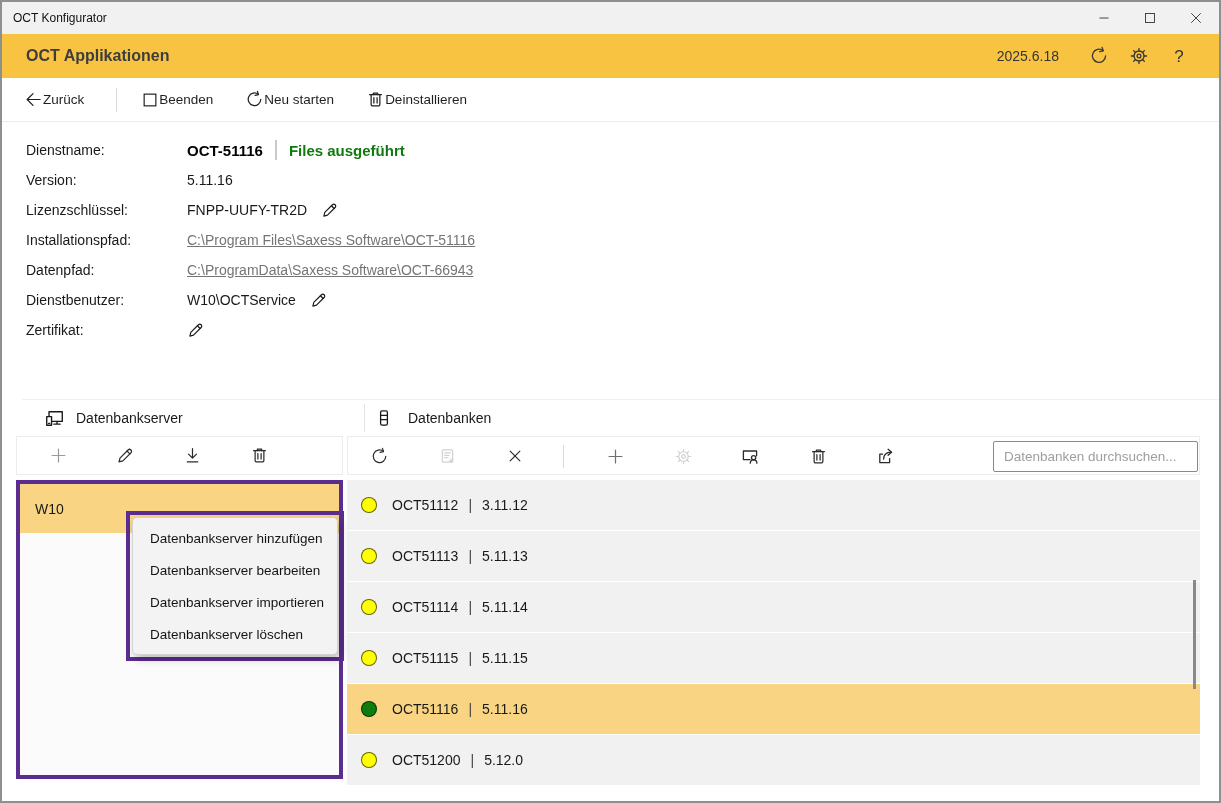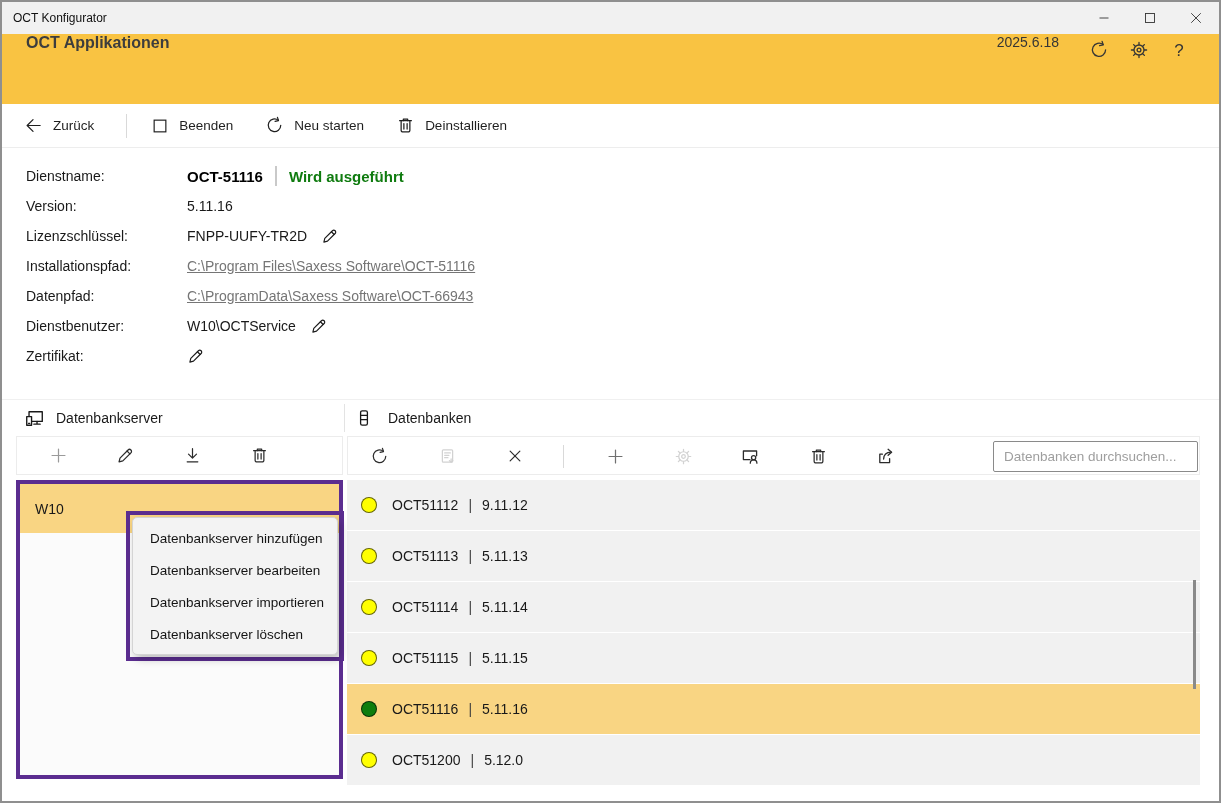--- a/index.html
+++ b/index.html
@@ -8,44 +8,44 @@
   button{font-family:inherit;cursor:default;}
 
   .window{position:relative;width:1221px;height:803px;border:2px solid #8f8f8f;background:#fff;overflow:hidden;}
 
   
   .titlebar{height:32px;background:#f1f1f1;display:flex;align-items:center;}
   .titlebar .t{font-size:12px;color:#111;padding-left:11px;flex:1;}
   .win-btn{width:46px;height:32px;display:flex;align-items:center;justify-content:center;background:none;border:none;padding:0;color:#333;}
 
   
-  .appheader{height:70px;background:#f9c342;display:flex;align-items:flex-start;padding:0 24px;}
+  .appheader{height:44px;background:#f9c342;display:flex;align-items:center;padding:0 24px;}
   .appheader .h1{font-size:16px;font-weight:700;color:#3d3d3d;flex:1;}
   .hdr-date{font-size:14px;color:#353535;margin-right:16px;}
   .hdr-btn{background:none;border:none;width:32px;height:32px;margin-left:8px;display:flex;align-items:center;justify-content:center;color:#353535;padding:0;}
   .hdr-help{font-size:17px;color:#353535;line-height:1;}
 
   
   .toolbar{height:44px;display:flex;align-items:center;border-bottom:1px solid #ededed;padding-left:22px;background:#fff;}
-  .tb-btn{display:flex;align-items:center;gap:10px;background:none;border:none;font-size:13.5px;color:#1f1f1f;padding:0;margin-right:32px;}
+  .tb-btn{display:flex;align-items:center;background:none;border:none;font-size:13.5px;color:#1f1f1f;padding:0;margin-right:32px;}
   .tb-sep{width:1px;height:24px;background:#d9d9d9;margin:0 24px 0 0;}
 
   
   .details{padding:13px 0 0 24px;}
   .drow{height:30px;display:flex;align-items:center;font-size:14px;color:#191919;}
   .dlbl{width:161px;}
   .dval-b{font-weight:700;font-size:15px;color:#000;}
   .vsep{width:2px;height:20px;background:#c9c9c9;margin:0 12px;}
   .status{color:#0f7b0f;font-weight:700;font-size:15px;}
   .dlink{color:#757575;text-decoration:underline;font-size:14px;}
   .pencil-btn{background:none;border:none;margin-left:14px;display:flex;align-items:center;padding:0;color:#1a1a1a;}
 
   
   .panels{position:absolute;top:397px;left:0;right:0;bottom:0;}
-  .phead{height:36px;position:relative;border-top:1px solid #f0f0f0;}
+  .phead{height:36px;position:relative;border-top:1px solid #f0f0f0;margin-left:20px;}
   .ph{position:absolute;top:0;height:36px;display:flex;align-items:center;gap:11px;font-size:14px;color:#191919;}
   .ph-left{left:22px;}
   .ph-right{left:352px;gap:14px;}
   .phead-divider{position:absolute;left:342px;top:4px;width:1px;height:28px;background:#e3e3e3;}
 
   .left-toolbar{position:absolute;left:14px;top:37px;width:327px;height:39px;background:#fff;border:1px solid #ececec;display:flex;padding-left:8px;}
   .lt-btn{width:67px;display:flex;align-items:center;justify-content:center;background:none;border:none;padding:0;color:#2b2b2b;}
   .lt-btn.dim{color:#9a9a9a;}
 
   .left-list{position:absolute;left:14px;top:81px;width:327px;height:299px;border:4px solid #5b2d90;background:#fbfbfb;}
@@ -216,21 +216,21 @@
         </svg>
       <span>Deinstallieren</span>
     </button>
   </div>
 
   <div class="details">
     <div class="drow">
       <span class="dlbl">Dienstname:</span>
       <span class="dval-b">OCT-51116</span>
       <span class="vsep"></span>
-      <span class="status">Wird ausgeführt</span>
+      <span class="status">Files ausgeführt</span>
     </div>
     <div class="drow">
       <span class="dlbl">Version:</span>
       <span>5.11.16</span>
     </div>
     <div class="drow">
       <span class="dlbl">Lizenzschlüssel:</span>
       <span>FNPP-UUFY-TR2D</span>
       <button class="pencil-btn">
           <svg class="ic" width="18" height="18">
@@ -364,21 +364,21 @@
           </svg>
         </button>
       <input class="search" type="text" placeholder="Datenbanken durchsuchen..." style="">
     </div>
 
     <div class="db-list">
       <div class="db-row">
         <span class="dot" style="background: rgb(255, 255, 0);"></span>
         <span>OCT51112</span>
           <span class="db-pipe">|</span>
-          <span>9.11.12</span>
+          <span>3.11.12</span>
       </div>
       <div class="db-row">
         <span class="dot" style="background: rgb(255, 255, 0);"></span>
         <span>OCT51113</span>
           <span class="db-pipe">|</span>
           <span>5.11.13</span>
       </div>
       <div class="db-row">
         <span class="dot" style="background: rgb(255, 255, 0);"></span>
         <span>OCT51114</span>

